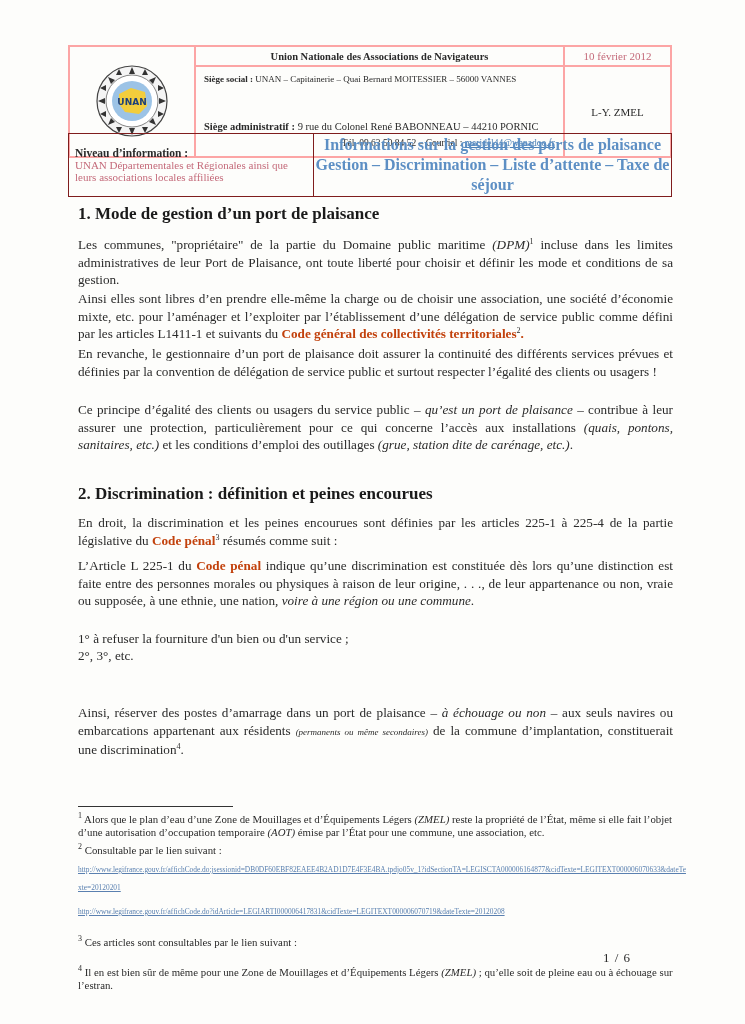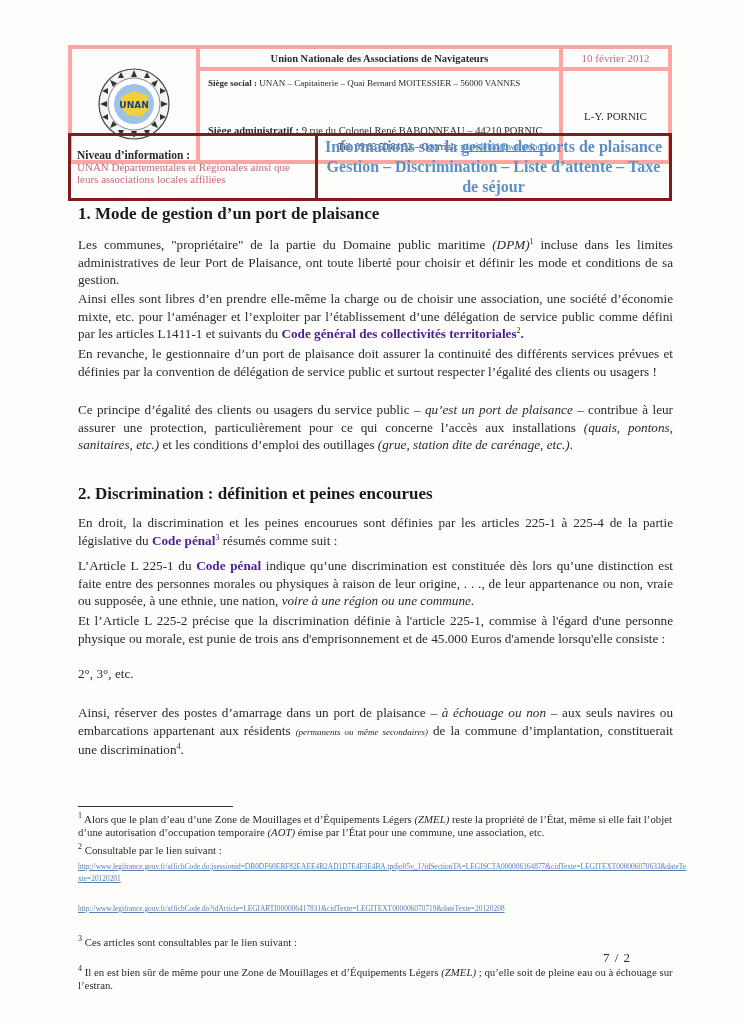--- a/index.html
+++ b/index.html
@@ -4,50 +4,50 @@
 <style>
   html, body { margin: 0; padding: 0; }
   body {
     width: 745px; height: 1024px; background: #fdfdfb; position: relative; overflow: hidden;
     font-family: "Liberation Serif", "DejaVu Serif", serif; color: #2a2a2a;
   }
   .header-table {
     position: absolute; left: 68px; top: 45px; width: 604px;
     border-collapse: collapse; font-size: 10px;
   }
-  .header-table td { border: 4px solid #fca5a5; padding: 0; vertical-align: middle; }
+  .header-table td { border: 2px solid #fca5a5; padding: 0; vertical-align: middle; }
   .logo-cell { width: 124px; height: 86px; text-align: center; }
   .org-title { text-align: center; font-weight: bold; font-size: 10.5px; height: 18px; }
   .date-cell { text-align: center; color: #c46a7a; font-size: 11px; width: 105px; }
   .addr-cell { padding: 4px 8px !important; font-size: 9px; line-height: 17px; }
   .addr-cell .big { font-size: 10.5px; margin-top: 30px; }
   .addr-right { text-align: right; font-size: 9.5px; }
   .email { color: #4a7fb5; text-decoration: underline; text-align: right; }
   .author-cell { text-align: center; font-size: 11px; }
   .info-table {
     position: absolute; left: 68px; top: 133px; width: 604px; border-collapse: collapse;
   }
-  .info-table td { border: 3px solid #7f1d1d; vertical-align: middle; }
+  .info-table td { border: 1px solid #7f1d1d; vertical-align: middle; }
   .niveau { width: 232px; padding: 4px 6px; font-size: 11px; line-height: 12px; }
   .niveau .lbl { font-weight: bold; font-size: 11.5px; }
   .niveau .val { color: #c46a7a; }
   .topic { text-align: center; color: #5d8fc4; font-weight: bold; font-size: 16px; line-height: 20px; }
   h2 {
     position: absolute; margin: 0; font-size: 17px; font-weight: bold; color: #1a1a1a;
   }
   .para {
     position: absolute; left: 78px; width: 595px; margin: 0;
     font-size: 13.2px; line-height: 17.5px; text-align: justify; color: #2a2a2a;
   }
-  .para b { color: #4c1d95; }
+  .para b { color: #c2410c; }
   .small-it { font-size: 9px; font-style: italic; }
   sup { font-size: 8px; line-height: 0; }
   .fn-rule { position: absolute; left: 78px; top: 806px; width: 155px; border-top: 1px solid #333; }
   .fn { position: absolute; left: 78px; width: 600px; font-size: 10.8px; line-height: 13px; margin: 0; }
-  .fn-link { position: absolute; left: 78px; width: 610px; font-size: 7.4px; line-height: 12px; color: #5a80b0; text-decoration: underline; word-break: break-all; }
+  .fn-link { position: absolute; left: 78px; width: 610px; font-size: 7.4px; line-height: 18px; color: #5a80b0; text-decoration: underline; word-break: break-all; }
   .page-num { position: absolute; left: 603px; top: 950px; font-size: 13px; letter-spacing: 1px; }
 </style>
 </head>
 <body>
 
 <table class="header-table">
   <tbody>
       <tr>
     <td class="logo-cell" rowspan="2">
       <svg width="74" height="74" viewBox="0 0 74 74">
@@ -78,21 +78,21 @@
     </td>
     <td class="org-title">Union Nationale des Associations de Navigateurs</td>
     <td class="date-cell">10 février 2012</td>
   </tr>
   <tr>
     <td class="addr-cell">
       <div><b>Siège social :</b> <span>UNAN – Capitainerie – Quai Bernard MOITESSIER – 56000 VANNES</span></div>
       <div class="big"><b>Siège administratif :</b> <span>9 rue du Colonel René BABONNEAU – 44210 PORNIC</span></div>
       <div class="addr-right"><span>Tél. 09 63 50 84 52 – Courriel :</span> <a class="email">maridel44@wanadoo.fr</a></div>
     </td>
-    <td class="author-cell">L-Y. PORNIC</td>
+    <td class="author-cell">L-Y. ZMEL</td>
   </tr>
 </tbody>
   </table>
 
 <table class="info-table">
   <tbody>
       <tr>
     <td class="niveau">
       <div class="lbl">Niveau d’information :</div>
       <div class="val">UNAN Départementales et Régionales ainsi que leurs associations locales affiliées</div>
@@ -114,29 +114,29 @@
 <p class="para" style="top:345px;">En revanche, le gestionnaire d’un port de plaisance doit assurer la continuité des différents services prévues et définies par la convention de délégation de service public et surtout respecter l’égalité des clients ou usagers !</p>
 
 <p class="para" style="top:401px;"><span>Ce principe d’égalité des clients ou usagers du service public – </span><i>qu’est un port de plaisance</i><span> – contribue à leur assurer une protection, particulièrement pour ce qui concerne l’accès aux installations </span><i>(quais, pontons, sanitaires, etc.)</i><span> et les conditions d’emploi des outillages </span><i>(grue, station dite de carénage, etc.)</i><span>.</span></p>
 
 <h2 style="left:78px; top:484px;">2.  Discrimination : définition et peines encourues</h2>
 
 <p class="para" style="top:514px;"><span>En droit, la discrimination et les peines encourues sont définies par les articles 225-1 à 225-4 de la partie législative du </span><b>Code pénal</b><sup>3</sup><span> résumés comme suit :</span></p>
 
 <p class="para" style="top:557px;"><span>L’Article L 225-1 du </span><b>Code pénal</b><span> indique qu’une discrimination est constituée dès lors qu’une distinction est faite entre des personnes morales ou physiques à raison de leur origine, . . ., de leur appartenance ou non, vraie ou supposée, à une ethnie, une nation, </span><i>voire à une région ou une commune</i><span>.</span></p>
 
-<p class="para" style="top:612px;"><span>Et l’Article L 225-2 précise que la discrimination définie à l'article 225-1, commise à l'égard d'une personne physique ou morale, est punie de trois ans d'emprisonnement et de 45.000 Euros d'amende lorsqu'elle consiste :</span><br><br><span>2°, 3°, etc.</span></p>
+<p class="para" style="top:612px;"><br><span>1° à refuser la fourniture d'un bien ou d'un service ;</span><br><span>2°, 3°, etc.</span></p>
 
 <p class="para" style="top:704px;"><span>Ainsi, réserver des postes d’amarrage dans un port de plaisance – </span><i>à échouage ou non</i><span> – aux seuls navires ou embarcations appartenant aux résidents </span><span class="small-it">(permanents ou même secondaires)</span><span> de la commune d’implantation, constituerait une discrimination</span><sup>4</sup><span>.</span></p>
 
 <div class="fn-rule"></div>
 
 <p class="fn" style="top:813px;"><sup>1</sup><span> Alors que le plan d’eau d’une Zone de Mouillages et d’Équipements Légers </span><i>(ZMEL)</i><span> reste la propriété de l’État, même si elle fait l’objet d’une autorisation d’occupation temporaire </span><i>(AOT)</i><span> émise par l’État pour une commune, une association, etc.</span></p>
 
 <p class="fn" style="top:844px;"><sup>2</sup><span> Consultable par le lien suivant :</span></p>
 <a class="fn-link" style="top:861px;">http://www.legifrance.gouv.fr/affichCode.do;jsessionid=DB0DF60EBF82EAEE4B2AD1D7E4F3E4BA.tpdjo05v_1?idSectionTA=LEGISCTA000006164877&amp;cidTexte=LEGITEXT000006070633&amp;dateTexte=20120201</a>
 
 <p class="fn" style="top:888px;margin-top:48px;"><sup>3</sup><span> Ces articles sont consultables par le lien suivant :</span></p>
 <a class="fn-link" style="top:903px;">http://www.legifrance.gouv.fr/affichCode.do?idArticle=LEGIARTI000006417831&amp;cidTexte=LEGITEXT000006070719&amp;dateTexte=20120208</a>
 
 <p class="fn" style="top:966px;"><sup>4</sup><span> Il en est bien sûr de même pour une Zone de Mouillages et d’Équipements Légers </span><i>(ZMEL)</i><span> ; qu’elle soit de pleine eau ou à échouage sur l’estran.</span></p>
 
-<div class="page-num">7 / 2</div>
+<div class="page-num">1 / 6</div>
 
 </body></html>

